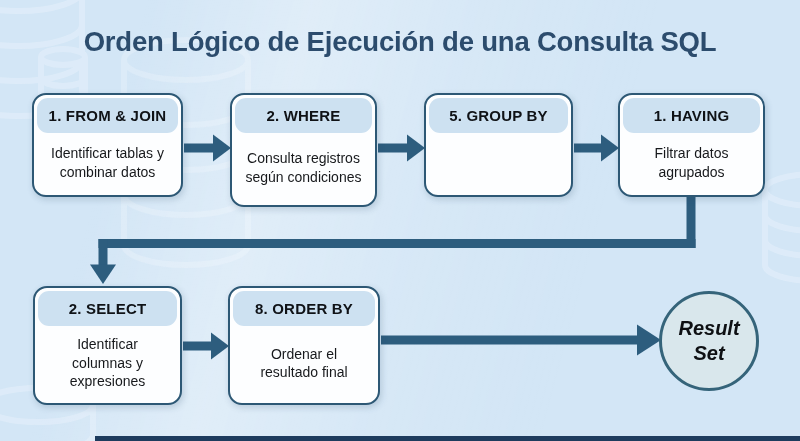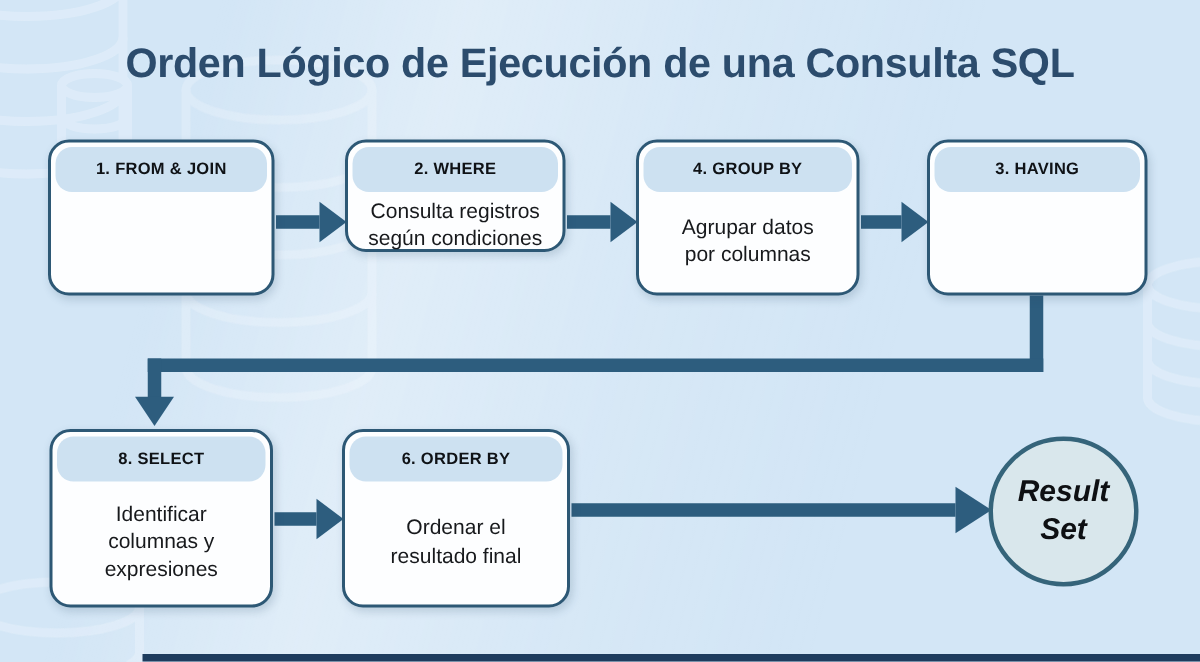--- a/index.html
+++ b/index.html
@@ -20,21 +20,21 @@
   }
   .connector-layer{position:absolute;top:0;left:0;z-index:2;}
   .box{
     position:absolute;z-index:3;box-sizing:border-box;
     background:#fdfeff;border:2.5px solid #2d5875;border-radius:14px;
     box-shadow:1.5px 2.5px 6px rgba(40,70,100,0.18);
     display:flex;flex-direction:column;
   }
   .box-header{
     margin:3px;padding:9px 2px;background:#cde1f1;border-radius:11px;
-    text-align:center;font-size:11px;font-weight:700;color:#0f1216;letter-spacing:0.2px;
+    text-align:center;font-size:15px;font-weight:700;color:#0f1216;letter-spacing:0.2px;
   }
   .box-body{
     flex:1;display:flex;align-items:center;justify-content:center;
     padding:0 4px 6px;text-align:center;white-space:pre-line;
     font-size:14px;line-height:1.32;color:#17191c;
   }
   .result-circle{
     position:absolute;left:659px;top:291px;width:100px;height:100px;z-index:3;
     box-sizing:border-box;border-radius:50%;
     background:#d9e7ec;border:3px solid #35647a;
@@ -123,47 +123,49 @@
       </g>
       <g>
         <rect x="381" y="335.5" width="256" height="9"></rect>
         <polygon points="637,324.5 661,340 637,355.5"></polygon>
       </g>
     </g>
   </svg>
 
   <div class="box" style="left:32px;top:93px;width:151px;height:104px">
     <div class="box-header">1. FROM &amp; JOIN</div>
+    <div class="box-body">Identificar tablas y
+combinar datos</div>
   </div>
 
-  <div class="box" style="left:230px;top:93px;width:147px;height:75px">
+  <div class="box" style="left:230px;top:93px;width:147px;height:114px">
     <div class="box-header">2. WHERE</div>
     <div class="box-body">Consulta registros
 según condiciones</div>
   </div>
 
   <div class="box" style="left:424px;top:93px;width:149px;height:104px">
-    <div class="box-header">4. GROUP BY</div>
-    <div class="box-body">Agrupar datos
-por columnas</div>
+    <div class="box-header">5. GROUP BY</div>
   </div>
 
   <div class="box" style="left:618px;top:93px;width:147px;height:104px">
-    <div class="box-header">3. HAVING</div>
+    <div class="box-header">1. HAVING</div>
+    <div class="box-body">Filtrar datos
+agrupados</div>
   </div>
 
   <div class="box" style="left:33px;top:286px;width:149px;height:119px">
-    <div class="box-header">8. SELECT</div>
+    <div class="box-header">2. SELECT</div>
     <div class="box-body">Identificar
 columnas y
 expresiones</div>
   </div>
 
   <div class="box" style="left:228px;top:286px;width:152px;height:119px">
-    <div class="box-header">6. ORDER BY</div>
+    <div class="box-header">8. ORDER BY</div>
     <div class="box-body">Ordenar el
 resultado final</div>
   </div>
 
   <div class="result-circle">
     <span>Result
 Set</span>
   </div>
 
   <div class="bottom-bar"></div>

